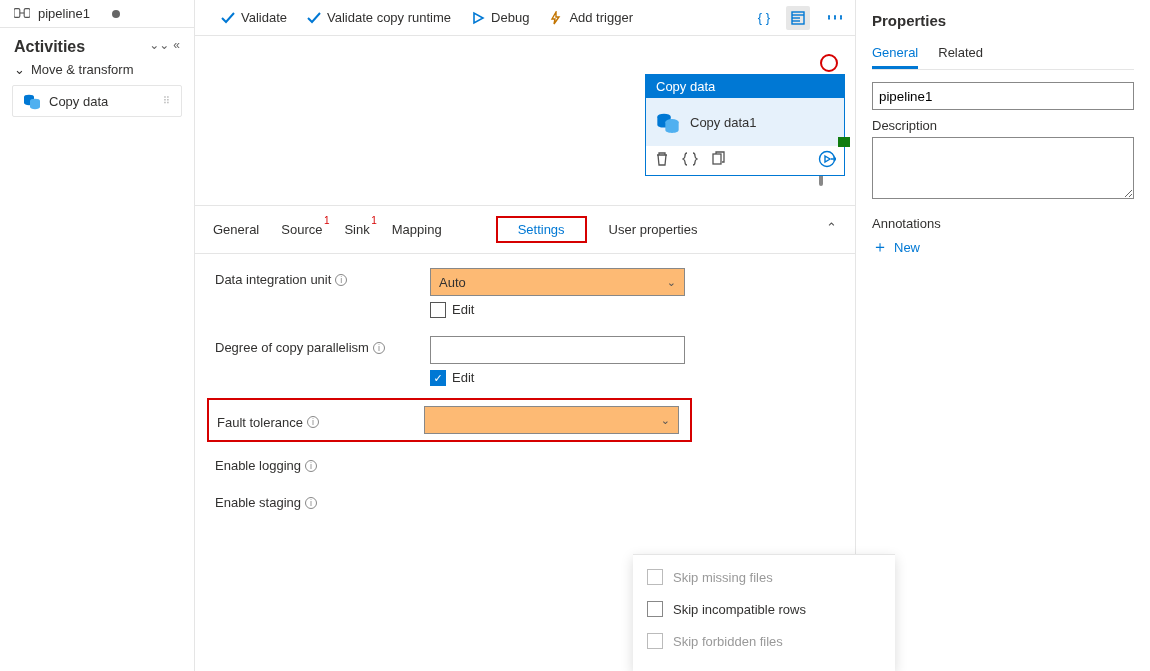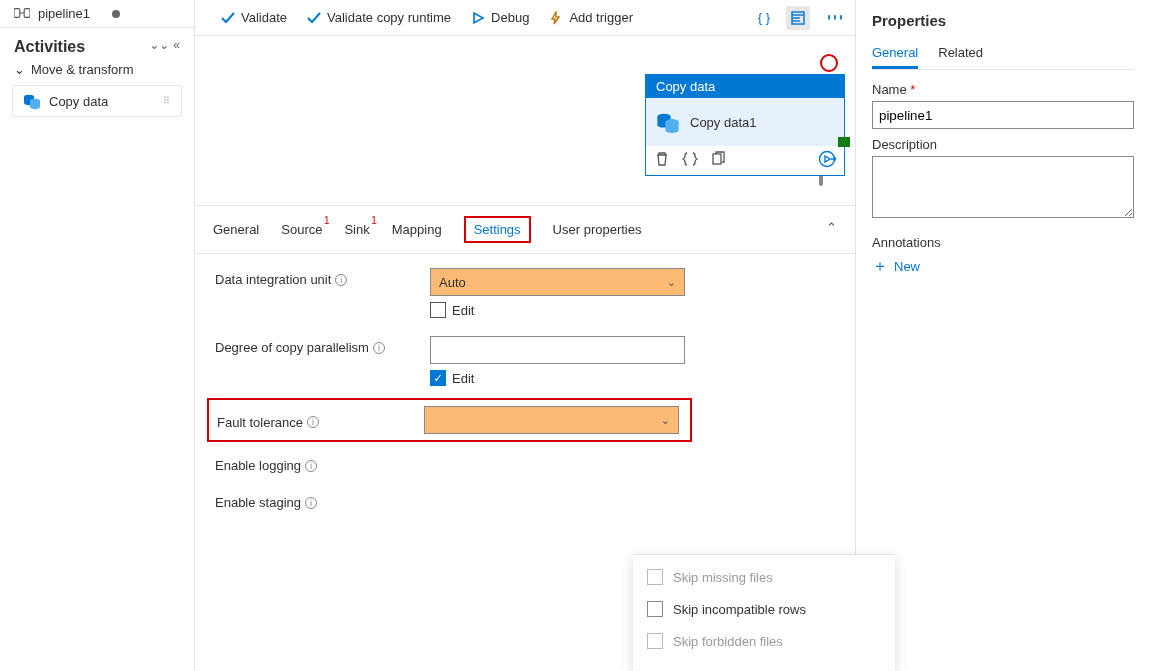--- a/index.html
+++ b/index.html
@@ -54,32 +54,32 @@
   .node-footer { display: flex; align-items: center; justify-content: space-between; padding: 4px 8px; }
   .node-footer-left { display:flex; gap:12px; color:#555; }
   .node-footer svg { width:16px; height:16px; }
   .green-nub { position:absolute; right:-6px; top:62px; width:12px; height:10px; background:#107c10;}
   .node-footer-right svg { width:18px; height:18px; }
 
   
   .tabs-row { display: flex; align-items: center; gap: 22px; padding: 10px 18px; border-bottom: 1px solid #e5e5e5; position: relative; }
   .tab { position: relative; padding: 6px 0; cursor: pointer; }
   .tab.active { color: #0078d4; border-bottom: 3px solid #0078d4; }
-  .tab.highlighted { border: 2px solid #d60000; padding: 4px 8px; }
+  .tab.highlighted { border: 2px solid #d60000; padding: 4px 20px; margin-left: 32px; }
   .tab .sup { color: #d60000; font-size: 10px; position: absolute; top: -1px; right: -7px; }
   .panel-collapse { position: absolute; right: 18px; top: 14px; color:#555; }
 
   .form-area { padding: 14px 20px; display: flex; flex-direction: column; gap: 18px; }
   .form-row { display: flex; align-items: flex-start; }
   .form-label { width: 215px; display: flex; align-items: center; gap: 4px; padding-top:4px;}
   .info-icon { width: 12px; height: 12px; border: 1px solid #888; border-radius: 50%; display: inline-flex; align-items:center; justify-content:center; font-size:9px; color:#888; }
   .form-control { width: 255px; }
   .fake-select { border: 1px solid #888; height: 28px; display: flex; align-items: center; justify-content: space-between; padding: 0 8px; background:#fdba74; }
   .fake-select .chev { font-size: 11px; color:#555; }
-  .checkbox-row { display:flex; align-items:center; gap:6px; margin-top:6px; }
+  .checkbox-row { display:flex; align-items:flex-start; gap:6px; margin-top:6px; }
   .cbox { width:16px; height:16px; border:1px solid #555; display:inline-flex; align-items:center; justify-content:center; }
   .cbox.checked { background:#0078d4; border-color:#0078d4; color:#fff; font-size:11px; }
   .text-input { border:1px solid #888; height:28px; width:255px; padding:0 6px; }
   .highlight-row { border:2px solid #d60000; padding:6px 8px; margin: -6px -8px; width: 485px; }
   .dropdown-panel { position:absolute; left:438px; top:348px; width:262px; background:#fff; border-top:1px solid #e5e5e5; box-shadow: 0 4px 12px rgba(0,0,0,.15); padding: 6px 0 14px; }
   .dd-item { display:flex; align-items:center; gap:10px; padding: 8px 14px;  }
   .dd-item.disabled { color:#999; }
   .dd-item .cbox { border-color:#888; }
   .dd-item.disabled .cbox { border-color:#bbb; }
 
@@ -325,21 +325,20 @@
       </div>
     </div>
   </div>
 
   <div class="right">
     <h3>Properties</h3>
     <div class="prop-tabs">
       <div class="prop-tab active">General</div>
       <div class="prop-tab">Related</div>
     </div>
-    <div class="field-label"><span>Name</span> <span class="req">*</span></div>
     <input class="prop-input" value="pipeline1" style="">
     <div class="field-label">Description</div>
     <textarea class="prop-textarea" style=""></textarea>
     <div class="field-label" style="margin-top:14px">Annotations</div>
     <div class="ann-link">
       <span class="plus">＋</span>
       <span>New</span>
     </div>
   </div>
 </div>

